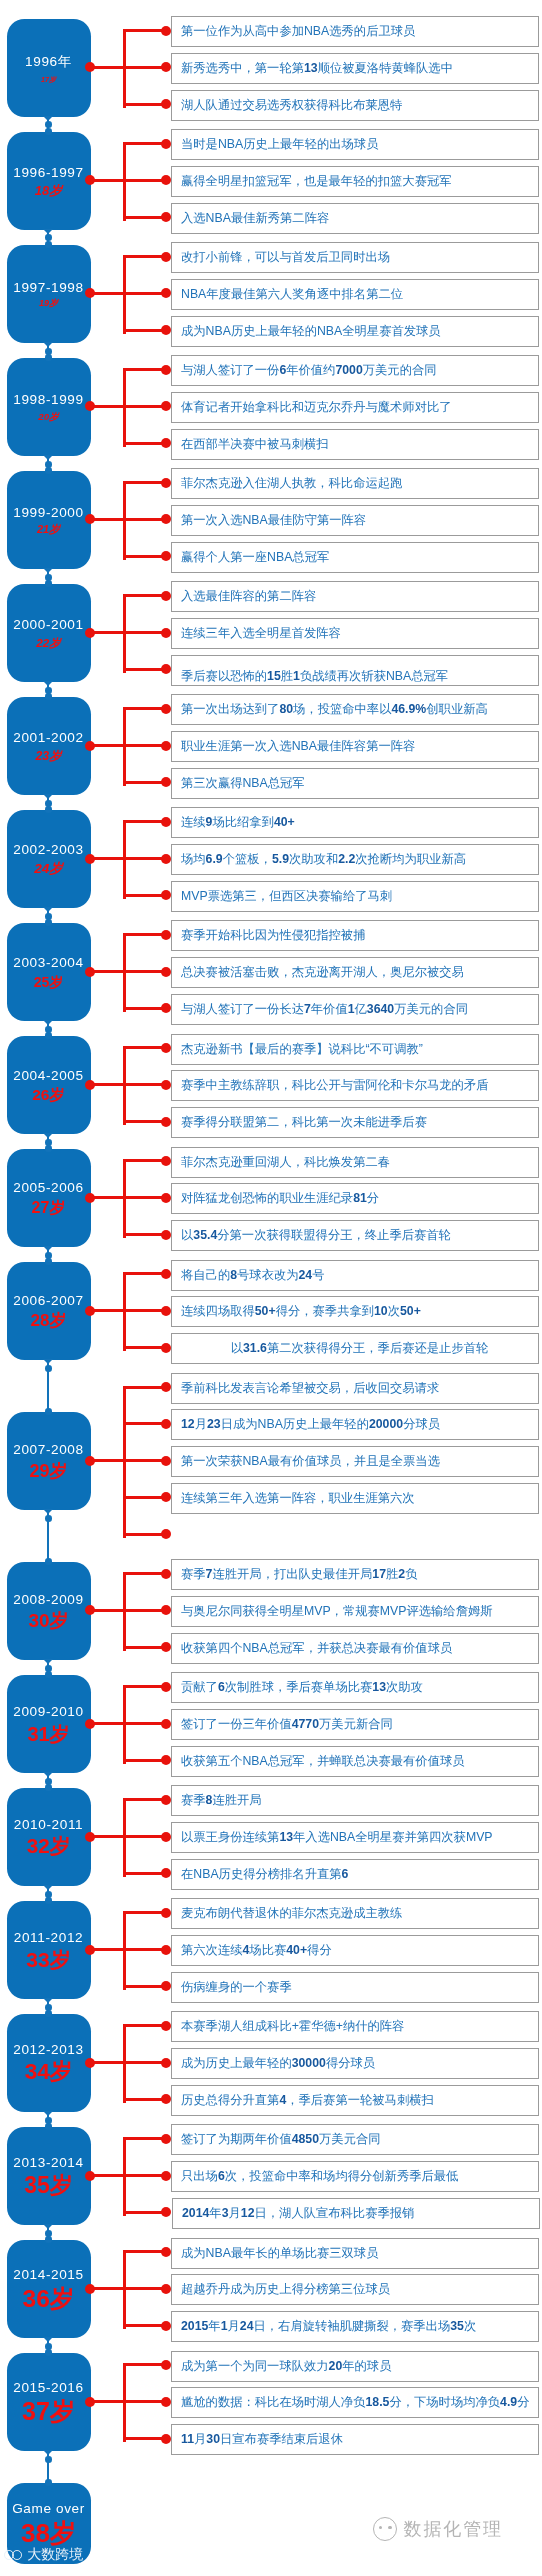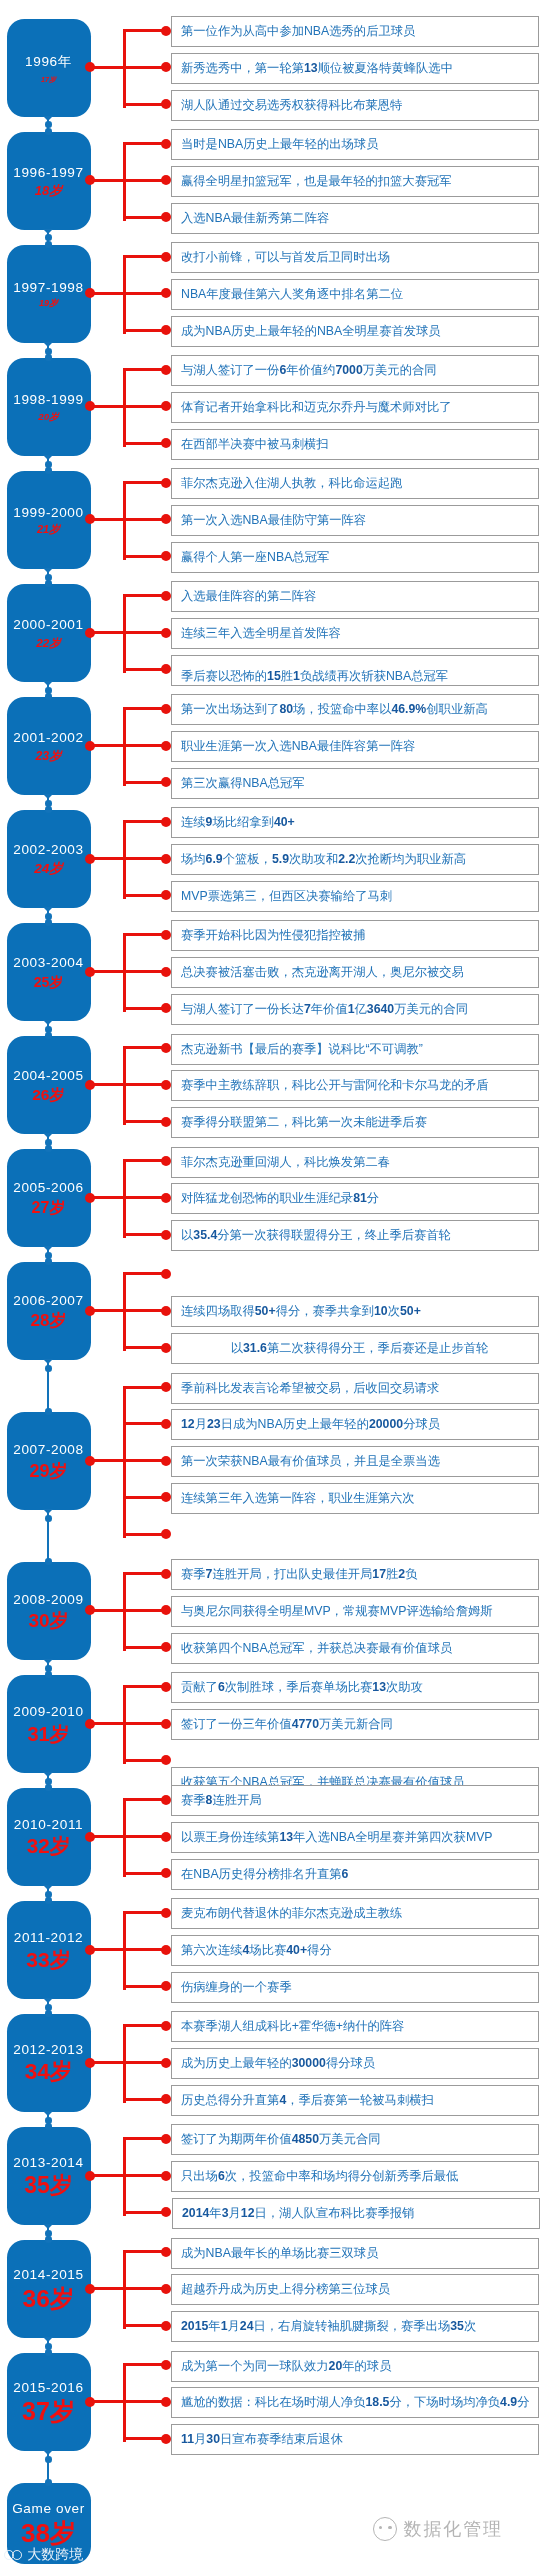--- a/index.html
+++ b/index.html
@@ -297,20 +297,23 @@
     </div>
     <div class="block" style="top: 1262px; height: 98px;">
       <div class="years">2006-2007</div>
       <div class="age" style="font-size: 17px;">28岁</div>
     </div>
     <div class="rdot" style="left: 85px; top: 1306px; width: 10.3px; height: 10.3px;"></div>
     <div class="rline" style="left: 89px; top: 1309px; width: 37px; height: 3.2px;"></div>
     <div class="rline" style="left: 123px; top: 1274px; width: 3.2px; height: 77px;"></div>
     <div class="rline" style="left: 123px; top: 1272px; width: 44px; height: 3.2px;"></div>
     <div class="rdot" style="left: 161px; top: 1269px; width: 10.3px; height: 10.3px;"></div>
+    <div class="itembox" style="left: 171px; top: 1260px; width: 366px; height: 29px;">
+      <span class="txt">将自己的<b>8</b>号球衣改为<b>24</b>号</span>
+    </div>
     <div class="rline" style="left: 123px; top: 1309px; width: 44px; height: 3.2px;"></div>
     <div class="rdot" style="left: 161px; top: 1306px; width: 10.3px; height: 10.3px;"></div>
     <div class="itembox" style="left: 171px; top: 1296px; width: 366px; height: 29px;">
       <span class="txt">连续四场取得<b>50+</b>得分，赛季共拿到<b>10</b>次<b>50+</b></span>
     </div>
     <div class="rline" style="left: 123px; top: 1346px; width: 44px; height: 3.2px;"></div>
     <div class="rdot" style="left: 161px; top: 1343px; width: 10.3px; height: 10.3px;"></div>
     <div class="itembox" style="left: 171px; top: 1333px; width: 366px; height: 29px; justify-content: center;">
       <span class="txt">以<b>31.6</b>第二次获得得分王，季后赛还是止步首轮</span>
     </div>
@@ -377,21 +380,21 @@
     <div class="itembox" style="left: 171px; top: 1672px; width: 366px; height: 29px;">
       <span class="txt">贡献了<b>6</b>次制胜球，季后赛单场比赛<b>13</b>次助攻</span>
     </div>
     <div class="rline" style="left: 123px; top: 1722px; width: 44px; height: 3.2px;"></div>
     <div class="rdot" style="left: 161px; top: 1719px; width: 10.3px; height: 10.3px;"></div>
     <div class="itembox" style="left: 171px; top: 1709px; width: 366px; height: 29px;">
       <span class="txt">签订了一份三年价值<b>4770</b>万美元新合同</span>
     </div>
     <div class="rline" style="left: 123px; top: 1759px; width: 44px; height: 3.2px;"></div>
     <div class="rdot" style="left: 161px; top: 1755px; width: 10.3px; height: 10.3px;"></div>
-    <div class="itembox" style="left: 171px; top: 1746px; width: 366px; height: 29px; margin-top: 21px;">
+    <div class="itembox" style="left: 171px; top: 1746px; width: 366px; height: 29px;">
       <span class="txt">收获第五个NBA总冠军，并蝉联总决赛最有价值球员</span>
     </div>
     <div class="block" style="top: 1788px; height: 98px;">
       <div class="years">2010-2011</div>
       <div class="age" style="font-size: 20.7px;">32岁</div>
     </div>
     <div class="rdot" style="left: 85px; top: 1832px; width: 10.3px; height: 10.3px;"></div>
     <div class="rline" style="left: 89px; top: 1835px; width: 37px; height: 3.2px;"></div>
     <div class="rline" style="left: 123px; top: 1800px; width: 3.2px; height: 77px;"></div>
     <div class="rline" style="left: 123px; top: 1798px; width: 44px; height: 3.2px;"></div>

